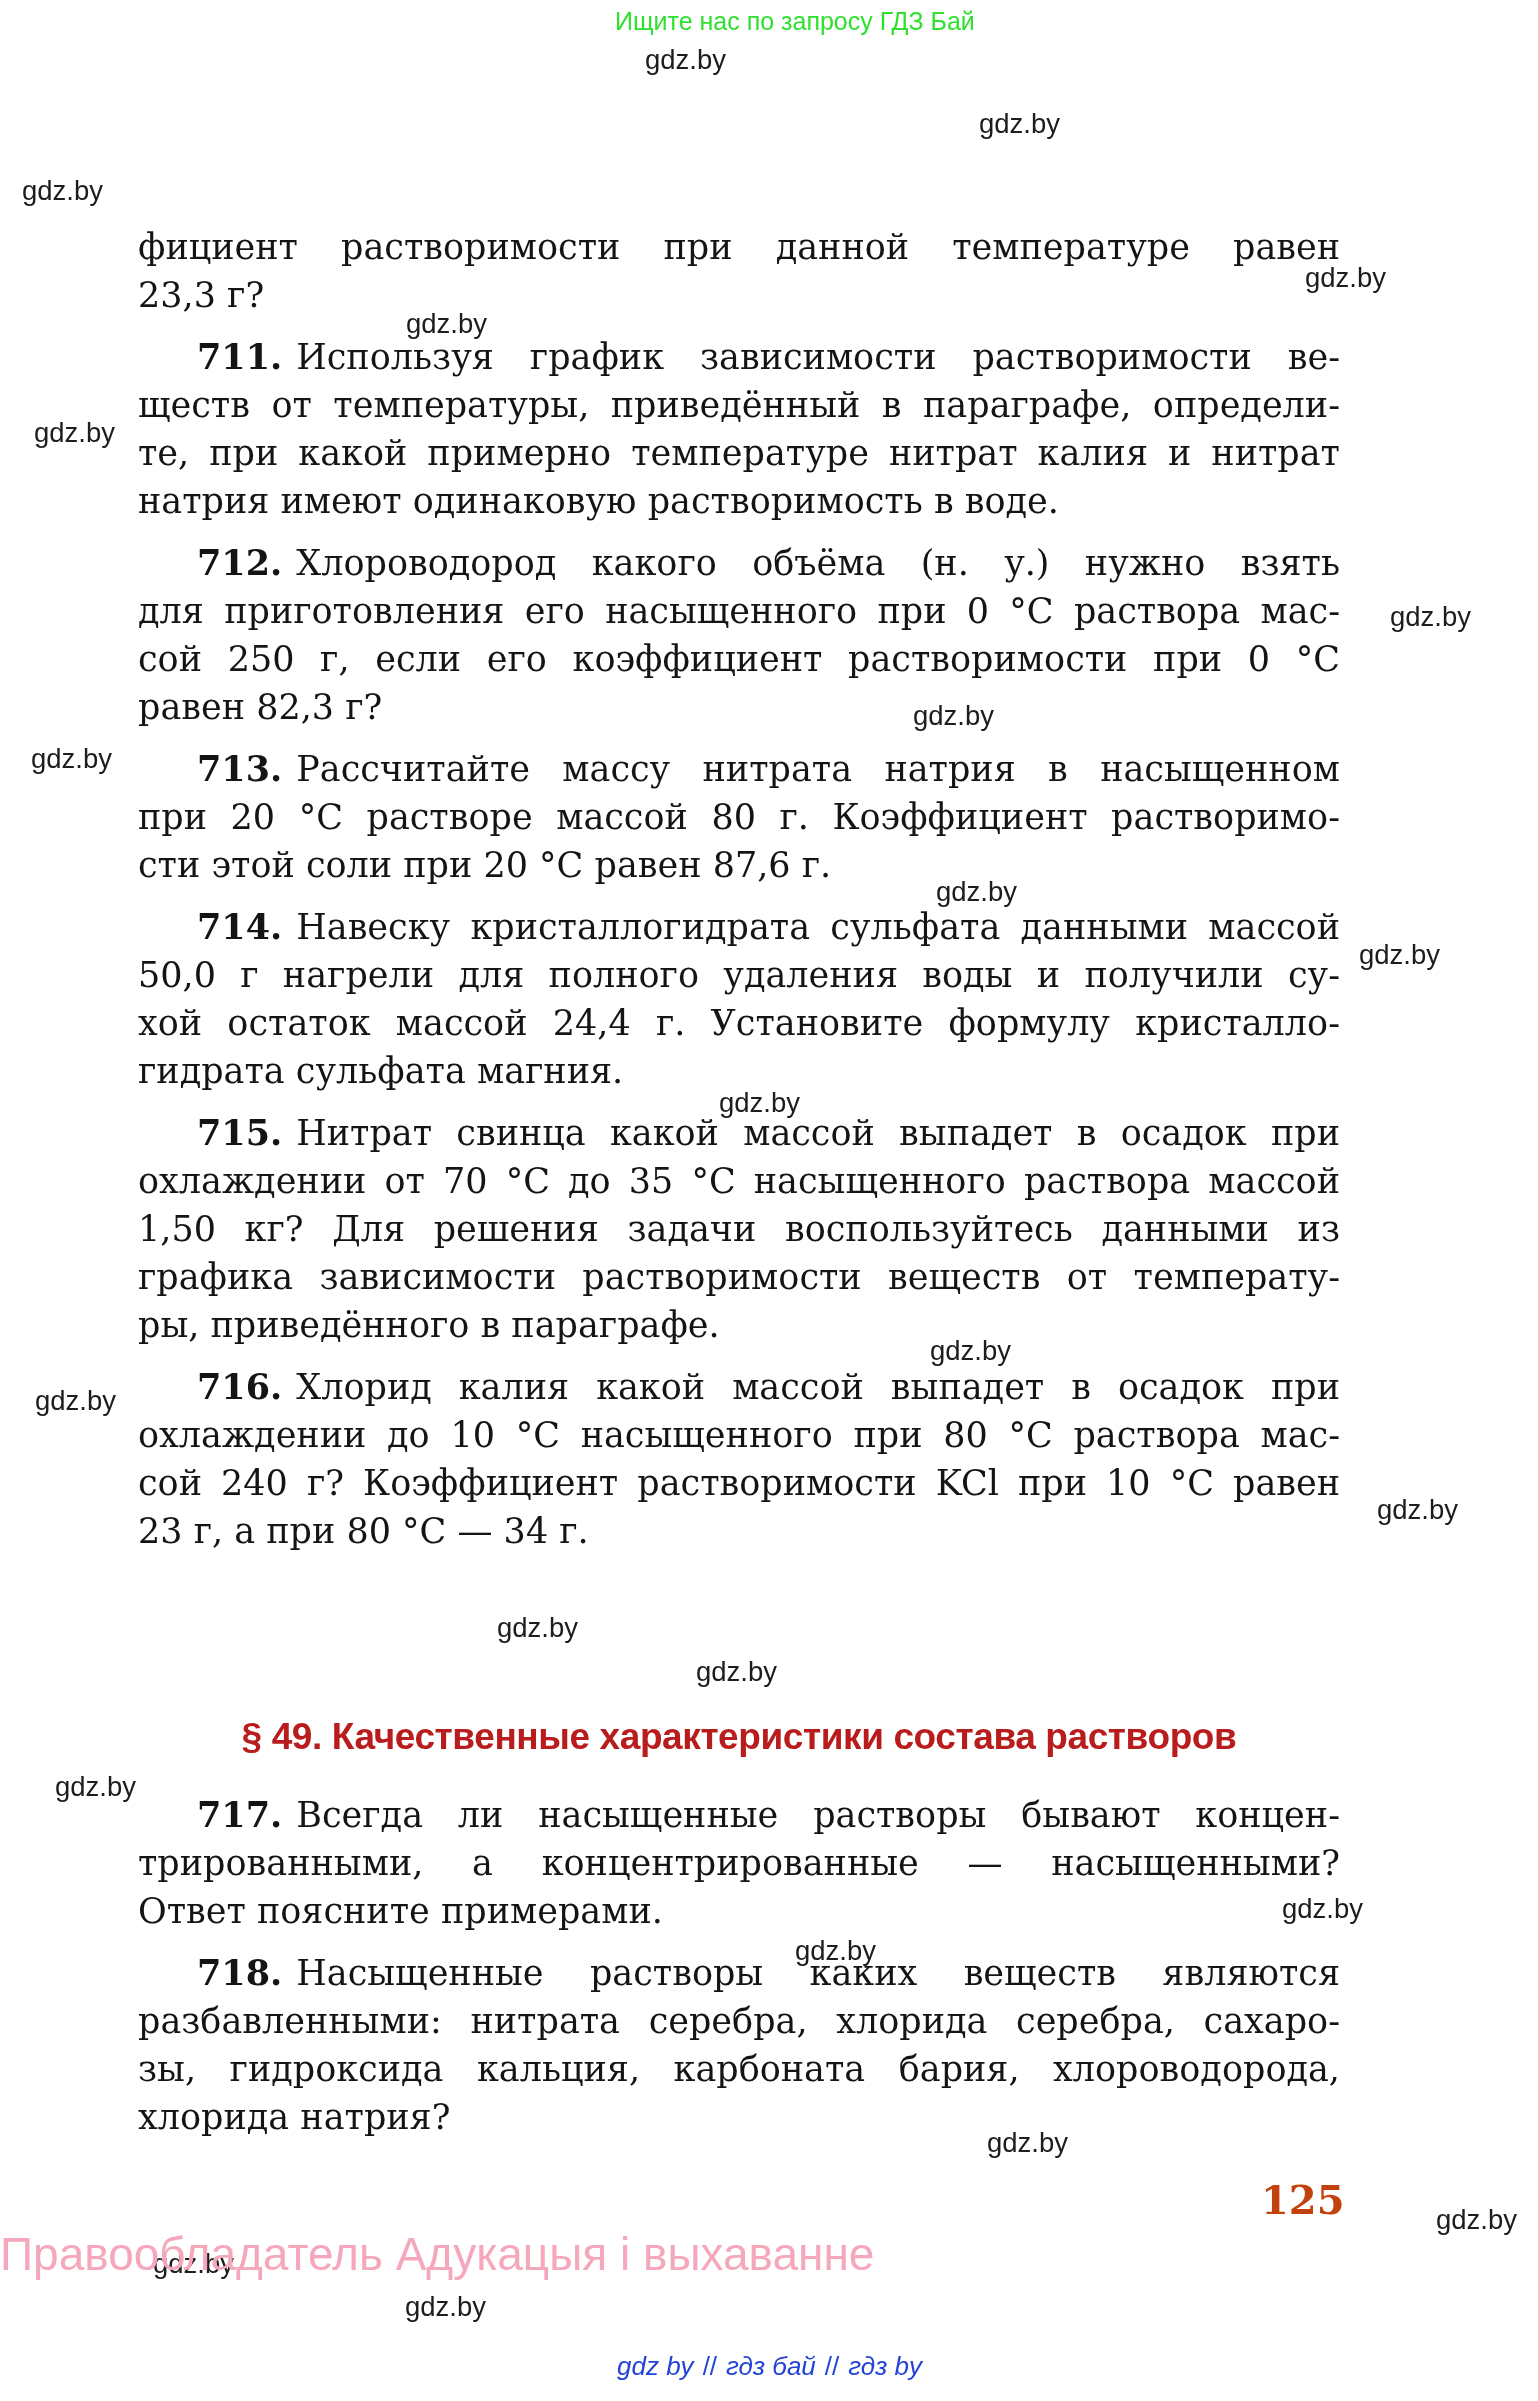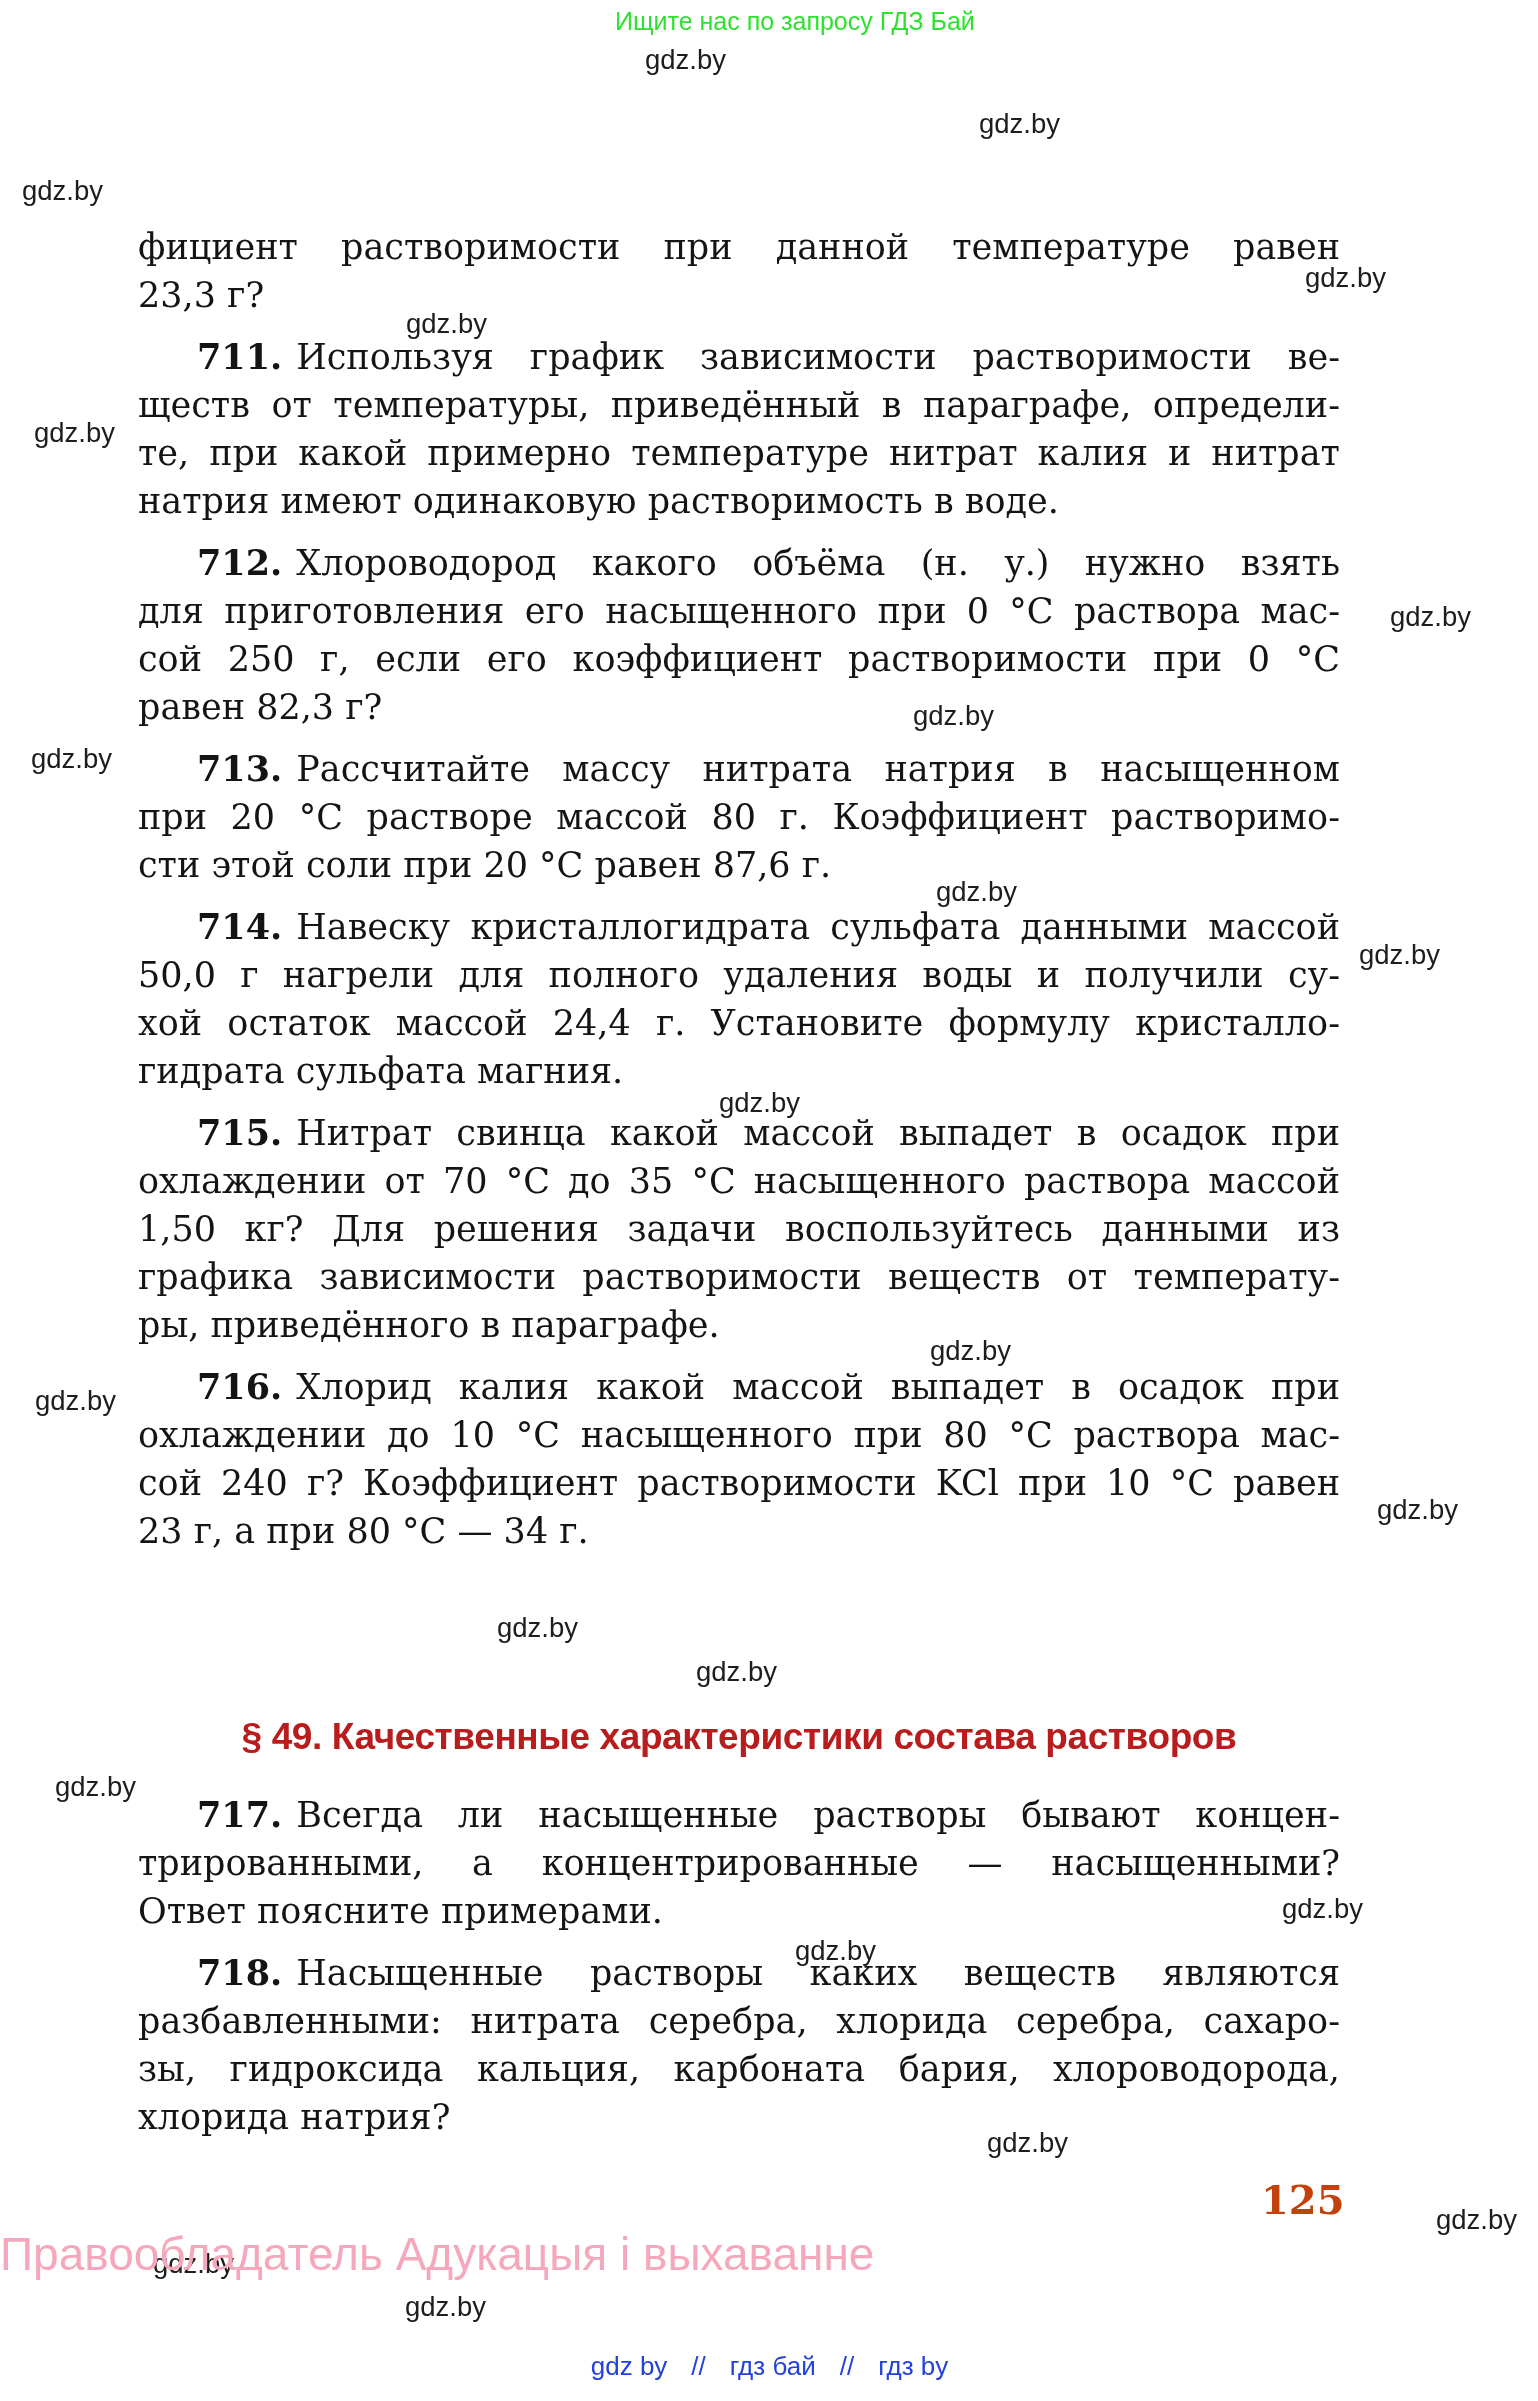--- a/index.html
+++ b/index.html
@@ -41,21 +41,21 @@
   .copyright{
     position:absolute;left:0;top:2227px;width:100%;text-align:left;
     font-family:"Liberation Sans", sans-serif;font-size:46px;
     color:#f5a8bc;white-space:nowrap;
   }
   .links{
     position:absolute;left:0;top:2351px;width:100%;text-align:center;
     font-family:"Liberation Sans", sans-serif;font-size:26px;
     color:#2342d8;white-space:nowrap;
   }
-  .links a{color:inherit;text-decoration:none;margin:0 17px;cursor:pointer;}
+  .links a{color:inherit;text-decoration:none;margin:0 2px;cursor:pointer;font-style:italic;}
   .links .sep{margin:0 7px;}
 </style>
 </head>
 <body>
 
 <div class="banner">Ищите нас по запросу ГДЗ Бай</div>
 
 <span class="wm" style="left:645px;top:46px">gdz.by</span>
 <span class="wm" style="left:979px;top:110px">gdz.by</span>
 <span class="wm" style="left:22px;top:177px">gdz.by</span>

